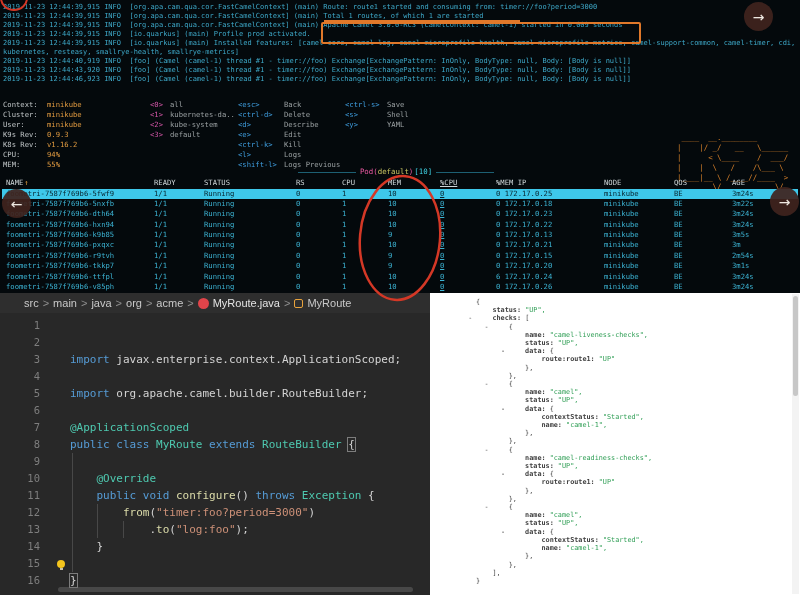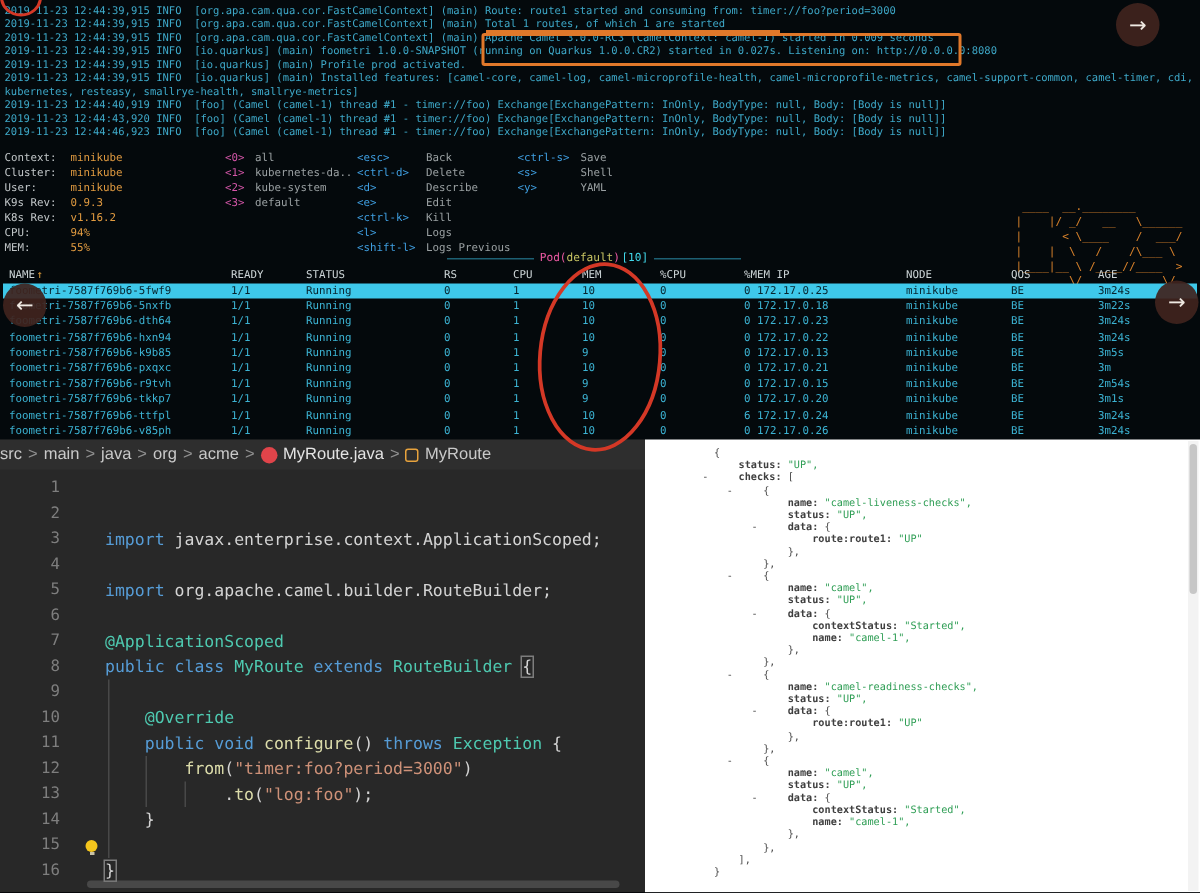--- a/index.html
+++ b/index.html
@@ -29,26 +29,26 @@
   .t-res{color:#ef5aa5;}
   .t-ns{color:#c8c463;}
   .t-count{color:#41d8ea;margin-left:1px;}
   .pod-head{position:absolute;top:178px;left:2px;width:796px;display:flex;color:#ced6d8;font-size:7.2px;height:10px;line-height:10px;white-space:nowrap;}
   .pod-body{position:absolute;top:188.5px;left:2px;width:796px;}
   .prow{display:flex;height:10.4px;line-height:10.4px;font-size:7.2px;color:#3cb3d3;white-space:nowrap;}
   .pod-body > div:first-of-type{background:#3ec8ea;color:#07242e;}
   .pc{flex:none;box-sizing:border-box;padding-left:6px;overflow:hidden;}
   .c0{width:146px;padding-left:4px;}
   .c1{width:50px;}.c2{width:92px;}.c3{width:46px;}.c4{width:46px;}.c5{width:52px;}
-  .c6{width:56px;}.c7{width:108px;}.c8{width:70px;}.c9{width:58px;}
+  .c6{width:56px;text-decoration:underline;}.c7{width:108px;}.c8{width:70px;}.c9{width:58px;}
   .c10{flex:1;}
   .sort{color:#e8a33d;margin-left:1px;}
   
   .editor{position:absolute;left:0;top:293px;width:430px;height:302px;background:#282828;overflow:hidden;}
-  .breadcrumbs{height:20px;background:#2e2e2e;display:flex;align-items:center;padding-left:0;gap:4px;font-family:"Liberation Sans",sans-serif;font-size:11px;color:#c9c9c9;}
+  .breadcrumbs{height:20px;background:#2e2e2e;display:flex;align-items:center;padding-left:24px;gap:4px;font-family:"Liberation Sans",sans-serif;font-size:11px;color:#c9c9c9;}
   .bc{cursor:pointer;}
   .bc.file{color:#e4e4e4;}
   .bc-sep{color:#8f8f8f;}
   .jicon{display:inline-block;width:11px;height:11px;border-radius:50%;background:#e0444a;flex:none;}
   .cicon{display:inline-block;width:9px;height:9px;border:1.5px solid #e8a33d;border-radius:2px;box-sizing:border-box;flex:none;}
   .code{position:relative;padding-top:4px;font-size:11px;line-height:17px;}
   .cline{display:flex;height:17px;}
   .ln{width:40px;text-align:right;padding-right:16px;color:#7e7e7e;flex:none;font-size:10.5px;}
   .ctext{white-space:pre;padding-left:14px;}
   .kw{color:#569cd6;}
@@ -87,21 +87,20 @@
 <body>
 
 <div id="screen">
 
   <section class="term">
     <div class="loglines">
 
     <div class="logline">2019-11-23 12:44:39,915 INFO  [org.apa.cam.qua.cor.FastCamelContext] (main) Route: route1 started and consuming from: timer://foo?period=3000</div>
         <div class="logline">2019-11-23 12:44:39,915 INFO  [org.apa.cam.qua.cor.FastCamelContext] (main) Total 1 routes, of which 1 are started</div>
         <div class="logline">2019-11-23 12:44:39,915 INFO  [org.apa.cam.qua.cor.FastCamelContext] (main) Apache Camel 3.0.0-RC3 (CamelContext: camel-1) started in 0.009 seconds</div>
-        <div class="logline">2019-11-23 12:44:39,915 INFO  [io.quarkus] (main) foometri 1.0.0-SNAPSHOT (running on Quarkus 1.0.0.CR2) started in 0.027s. Listening on: http://0.0.0.0:8080</div>
         <div class="logline">2019-11-23 12:44:39,915 INFO  [io.quarkus] (main) Profile prod activated.</div>
         <div class="logline">2019-11-23 12:44:39,915 INFO  [io.quarkus] (main) Installed features: [camel-core, camel-log, camel-microprofile-health, camel-microprofile-metrics, camel-support-common, camel-timer, cdi,</div>
         <div class="logline">kubernetes, resteasy, smallrye-health, smallrye-metrics]</div>
         <div class="logline">2019-11-23 12:44:40,919 INFO  [foo] (Camel (camel-1) thread #1 - timer://foo) Exchange[ExchangePattern: InOnly, BodyType: null, Body: [Body is null]]</div>
         <div class="logline">2019-11-23 12:44:43,920 INFO  [foo] (Camel (camel-1) thread #1 - timer://foo) Exchange[ExchangePattern: InOnly, BodyType: null, Body: [Body is null]]</div>
         <div class="logline">2019-11-23 12:44:46,923 INFO  [foo] (Camel (camel-1) thread #1 - timer://foo) Exchange[ExchangePattern: InOnly, BodyType: null, Body: [Body is null]]</div>
       </div>
 
     <div class="k9s-info">
 

